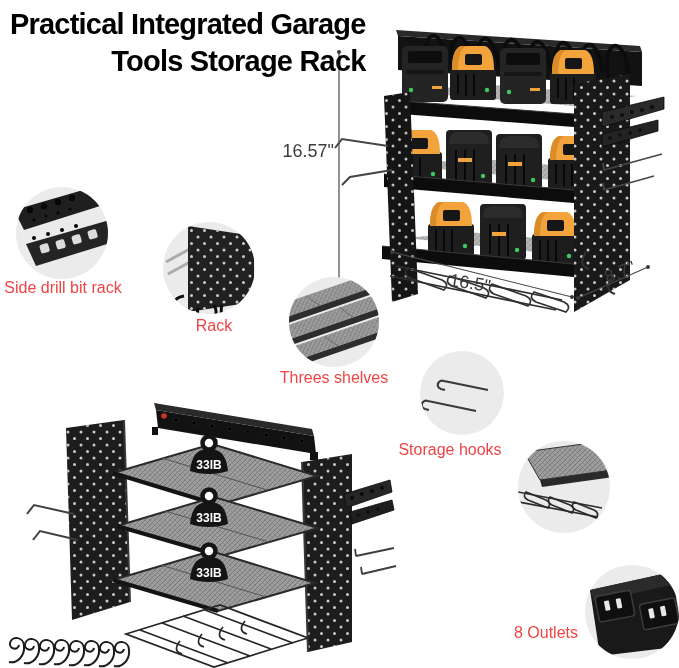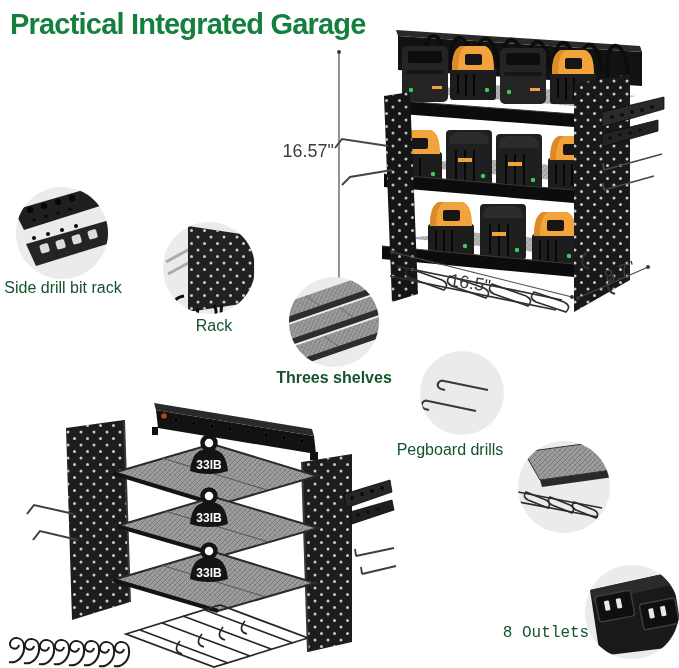--- a/index.html
+++ b/index.html
@@ -1,32 +1,32 @@
 <!DOCTYPE html>
 <html><head>
 <meta charset="utf-8">
 <style>
   html,body{margin:0;padding:0;background:#fff;}
   .stage{position:relative;width:679px;height:668px;background:#fff;overflow:hidden;
          font-family:"Liberation Sans",sans-serif;}
   .stage svg{position:absolute;left:0;top:0;}
-  .title{position:absolute;left:10px;top:6px;color:#15803d;font-weight:700;
+  .title{position:absolute;left:10px;top:6px;color:#000000;font-weight:700;
          font-size:29px;line-height:37px;letter-spacing:-0.8px;text-align:right;}
   .dim{position:absolute;color:#3d3d3d;font-size:18px;white-space:nowrap;}
   .dim-h{left:264px;top:141px;width:70px;text-align:right;}
   .dim-w{left:432px;top:273px;width:76px;text-align:center;transform:rotate(9deg);}
   .dim-d{left:592px;top:262px;width:56px;text-align:center;transform:rotate(-21deg);}
-  .callout-label{position:absolute;color:#14532d;font-size:16px;white-space:nowrap;
+  .callout-label{position:absolute;color:#ef4444;font-size:16px;white-space:nowrap;
                  transform:translateX(-50%);}
   .cl1{left:63px;top:279px;}
   .cl2{left:214px;top:317px;}
-  .cl3{left:334px;top:369px;font-weight:bold;}
+  .cl3{left:334px;top:369px;}
   .cl4{left:450px;top:441px;}
   .cl5{left:558px;top:537px;}
-  .cl6{left:546px;top:624px;font-family:Liberation Mono, monospace;}
+  .cl6{left:546px;top:624px;}
   .wt{font-family:"Liberation Sans",sans-serif;font-weight:700;font-size:12px;fill:#ffffff;}
 </style>
 </head>
 <body>
 
 <div class="stage">
 
 <svg width="679" height="668" viewBox="0 0 679 668">
   <defs>
     <pattern id="meshfill" width="5" height="5" patternUnits="userSpaceOnUse">
@@ -384,25 +384,26 @@
     </g>
     <g stroke="#3f3f3f" stroke-width="1.8" fill="none">
       <path d="M356,556 L394,548 M356,556 l-1,-7"></path>
       <path d="M362,574 L396,566 M362,574 l-1,-7"></path>
     </g>
   </g>
 </svg>
 
   <div class="title">
     <div>Practical Integrated Garage</div>
+    <div>Tools Storage Rack</div>
   </div>
 
   <div class="dim dim-h">16.57"</div>
   <div class="dim dim-w">16.5"</div>
   <div class="dim dim-d">8.7"</div>
 
   <div class="callout-label cl1">Side drill bit rack</div>
   <div class="callout-label cl2">Rack</div>
   <div class="callout-label cl3">Threes shelves</div>
-  <div class="callout-label cl4">Pegboard drills</div>
+  <div class="callout-label cl4">Storage hooks</div>
   <div class="callout-label cl6">8 Outlets</div>
 
 </div>
 
 </body></html>

